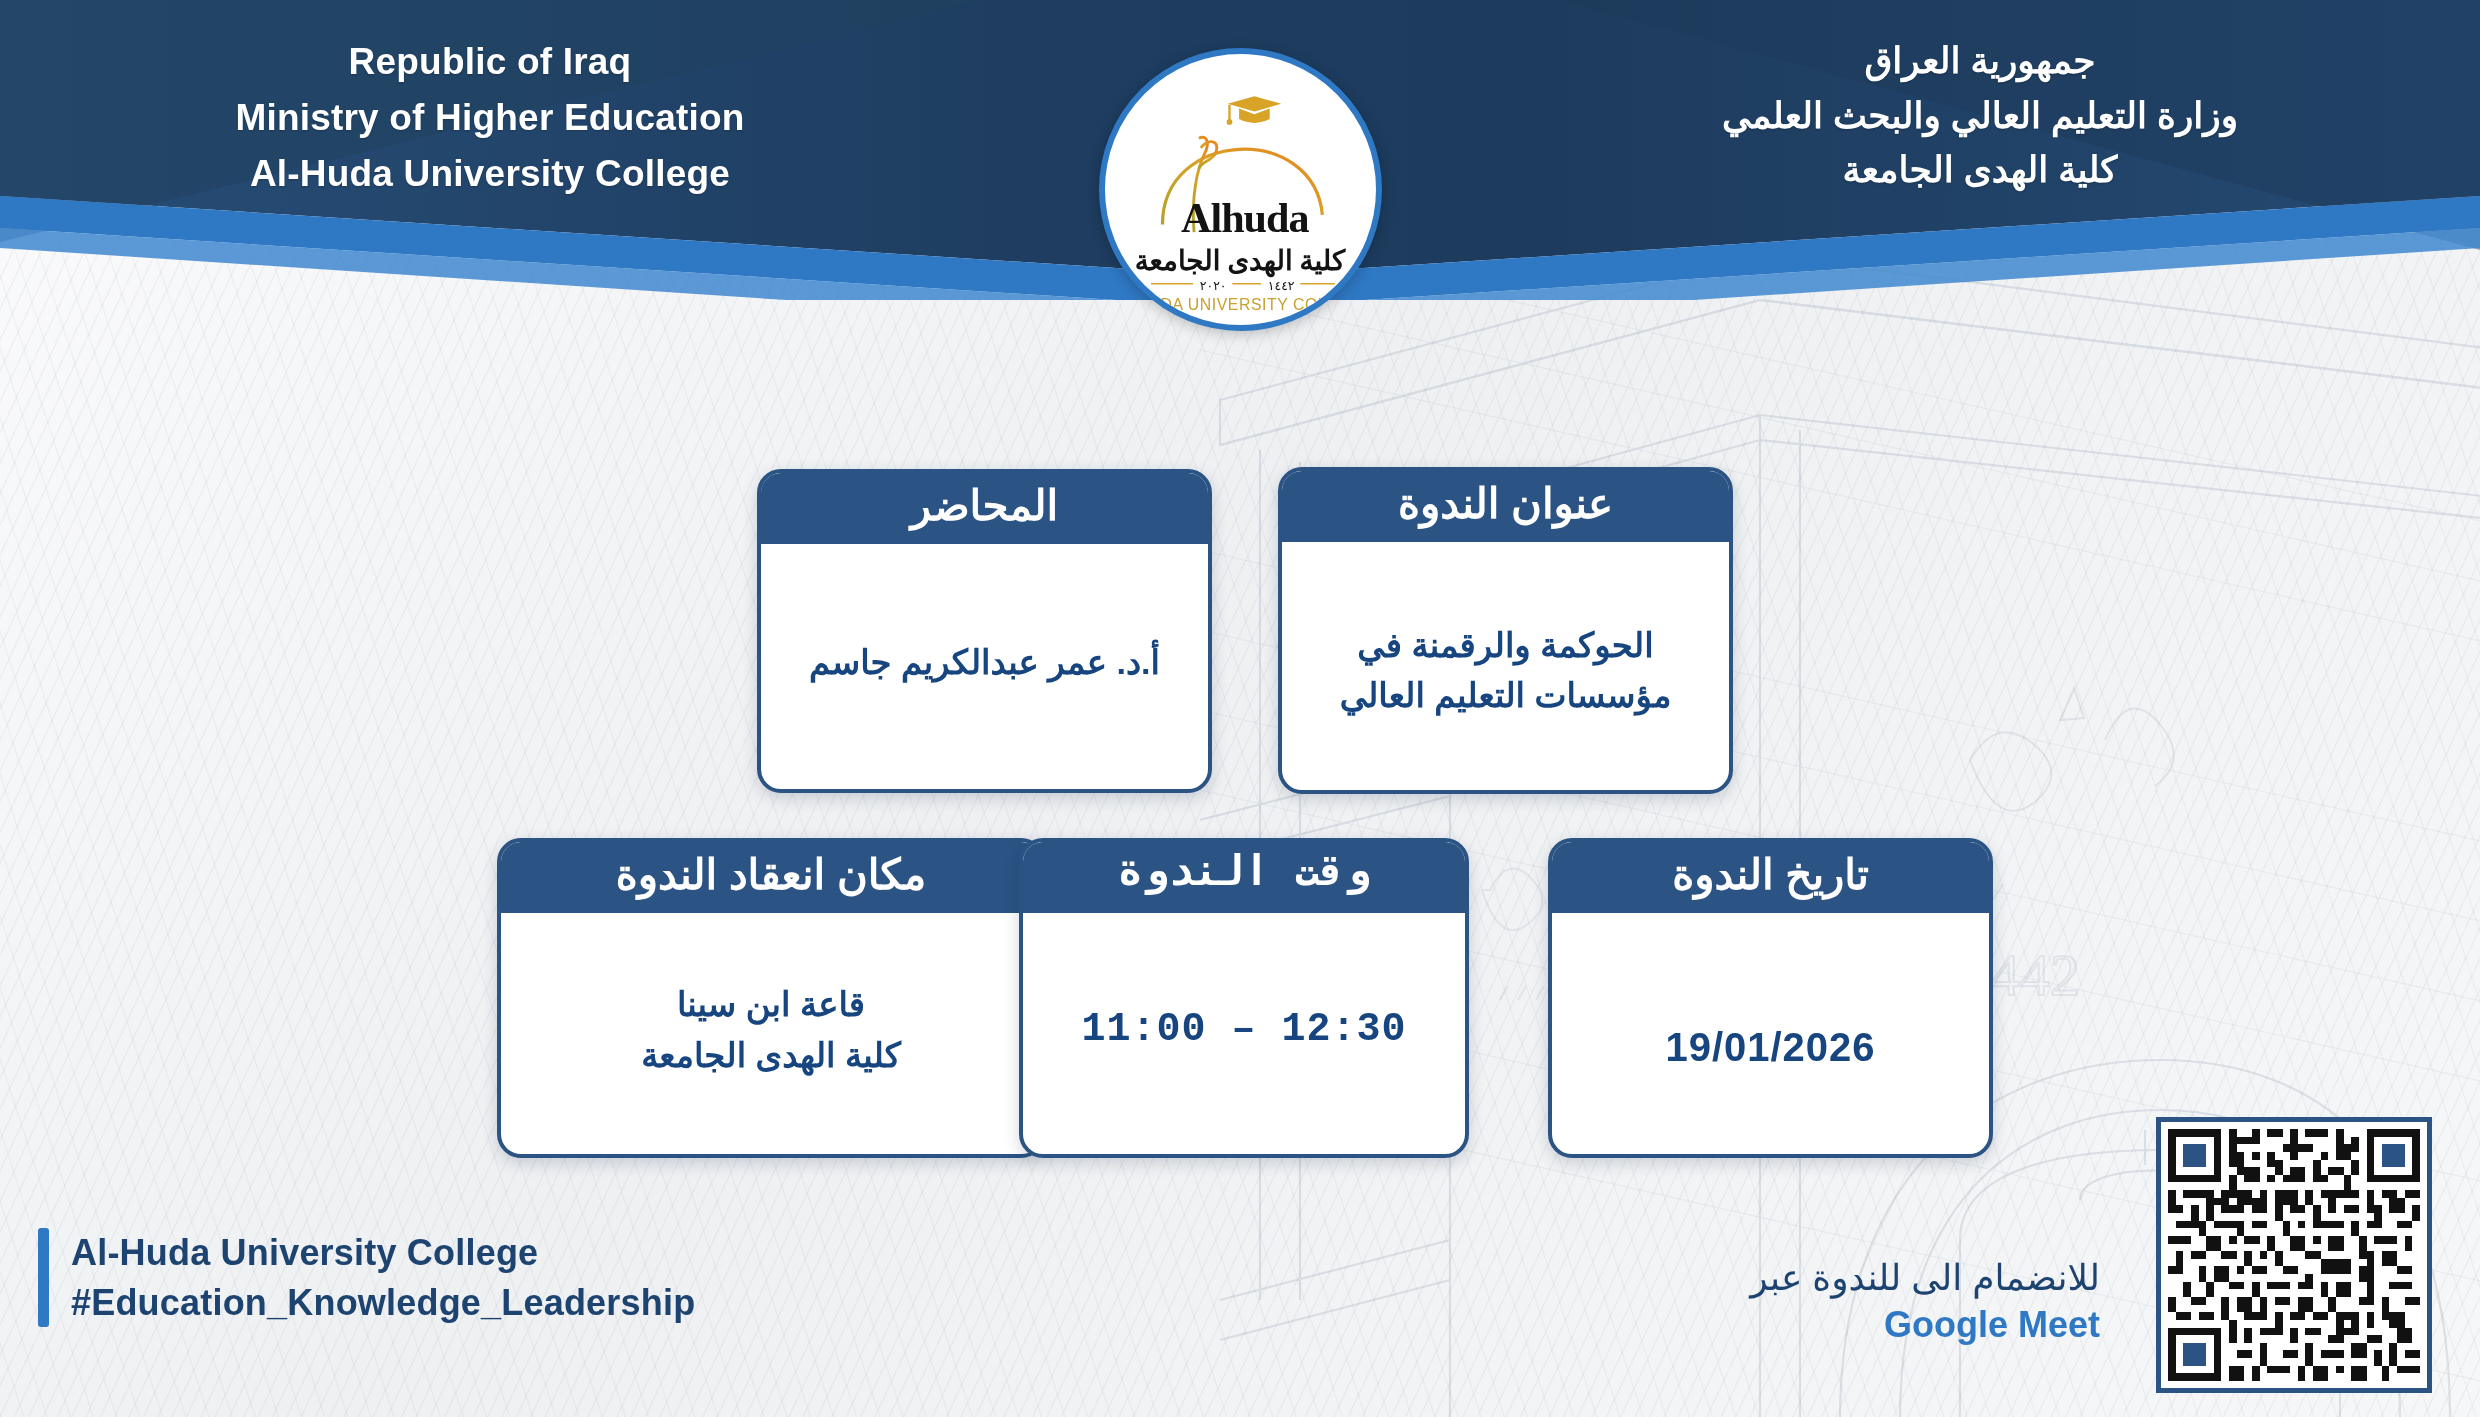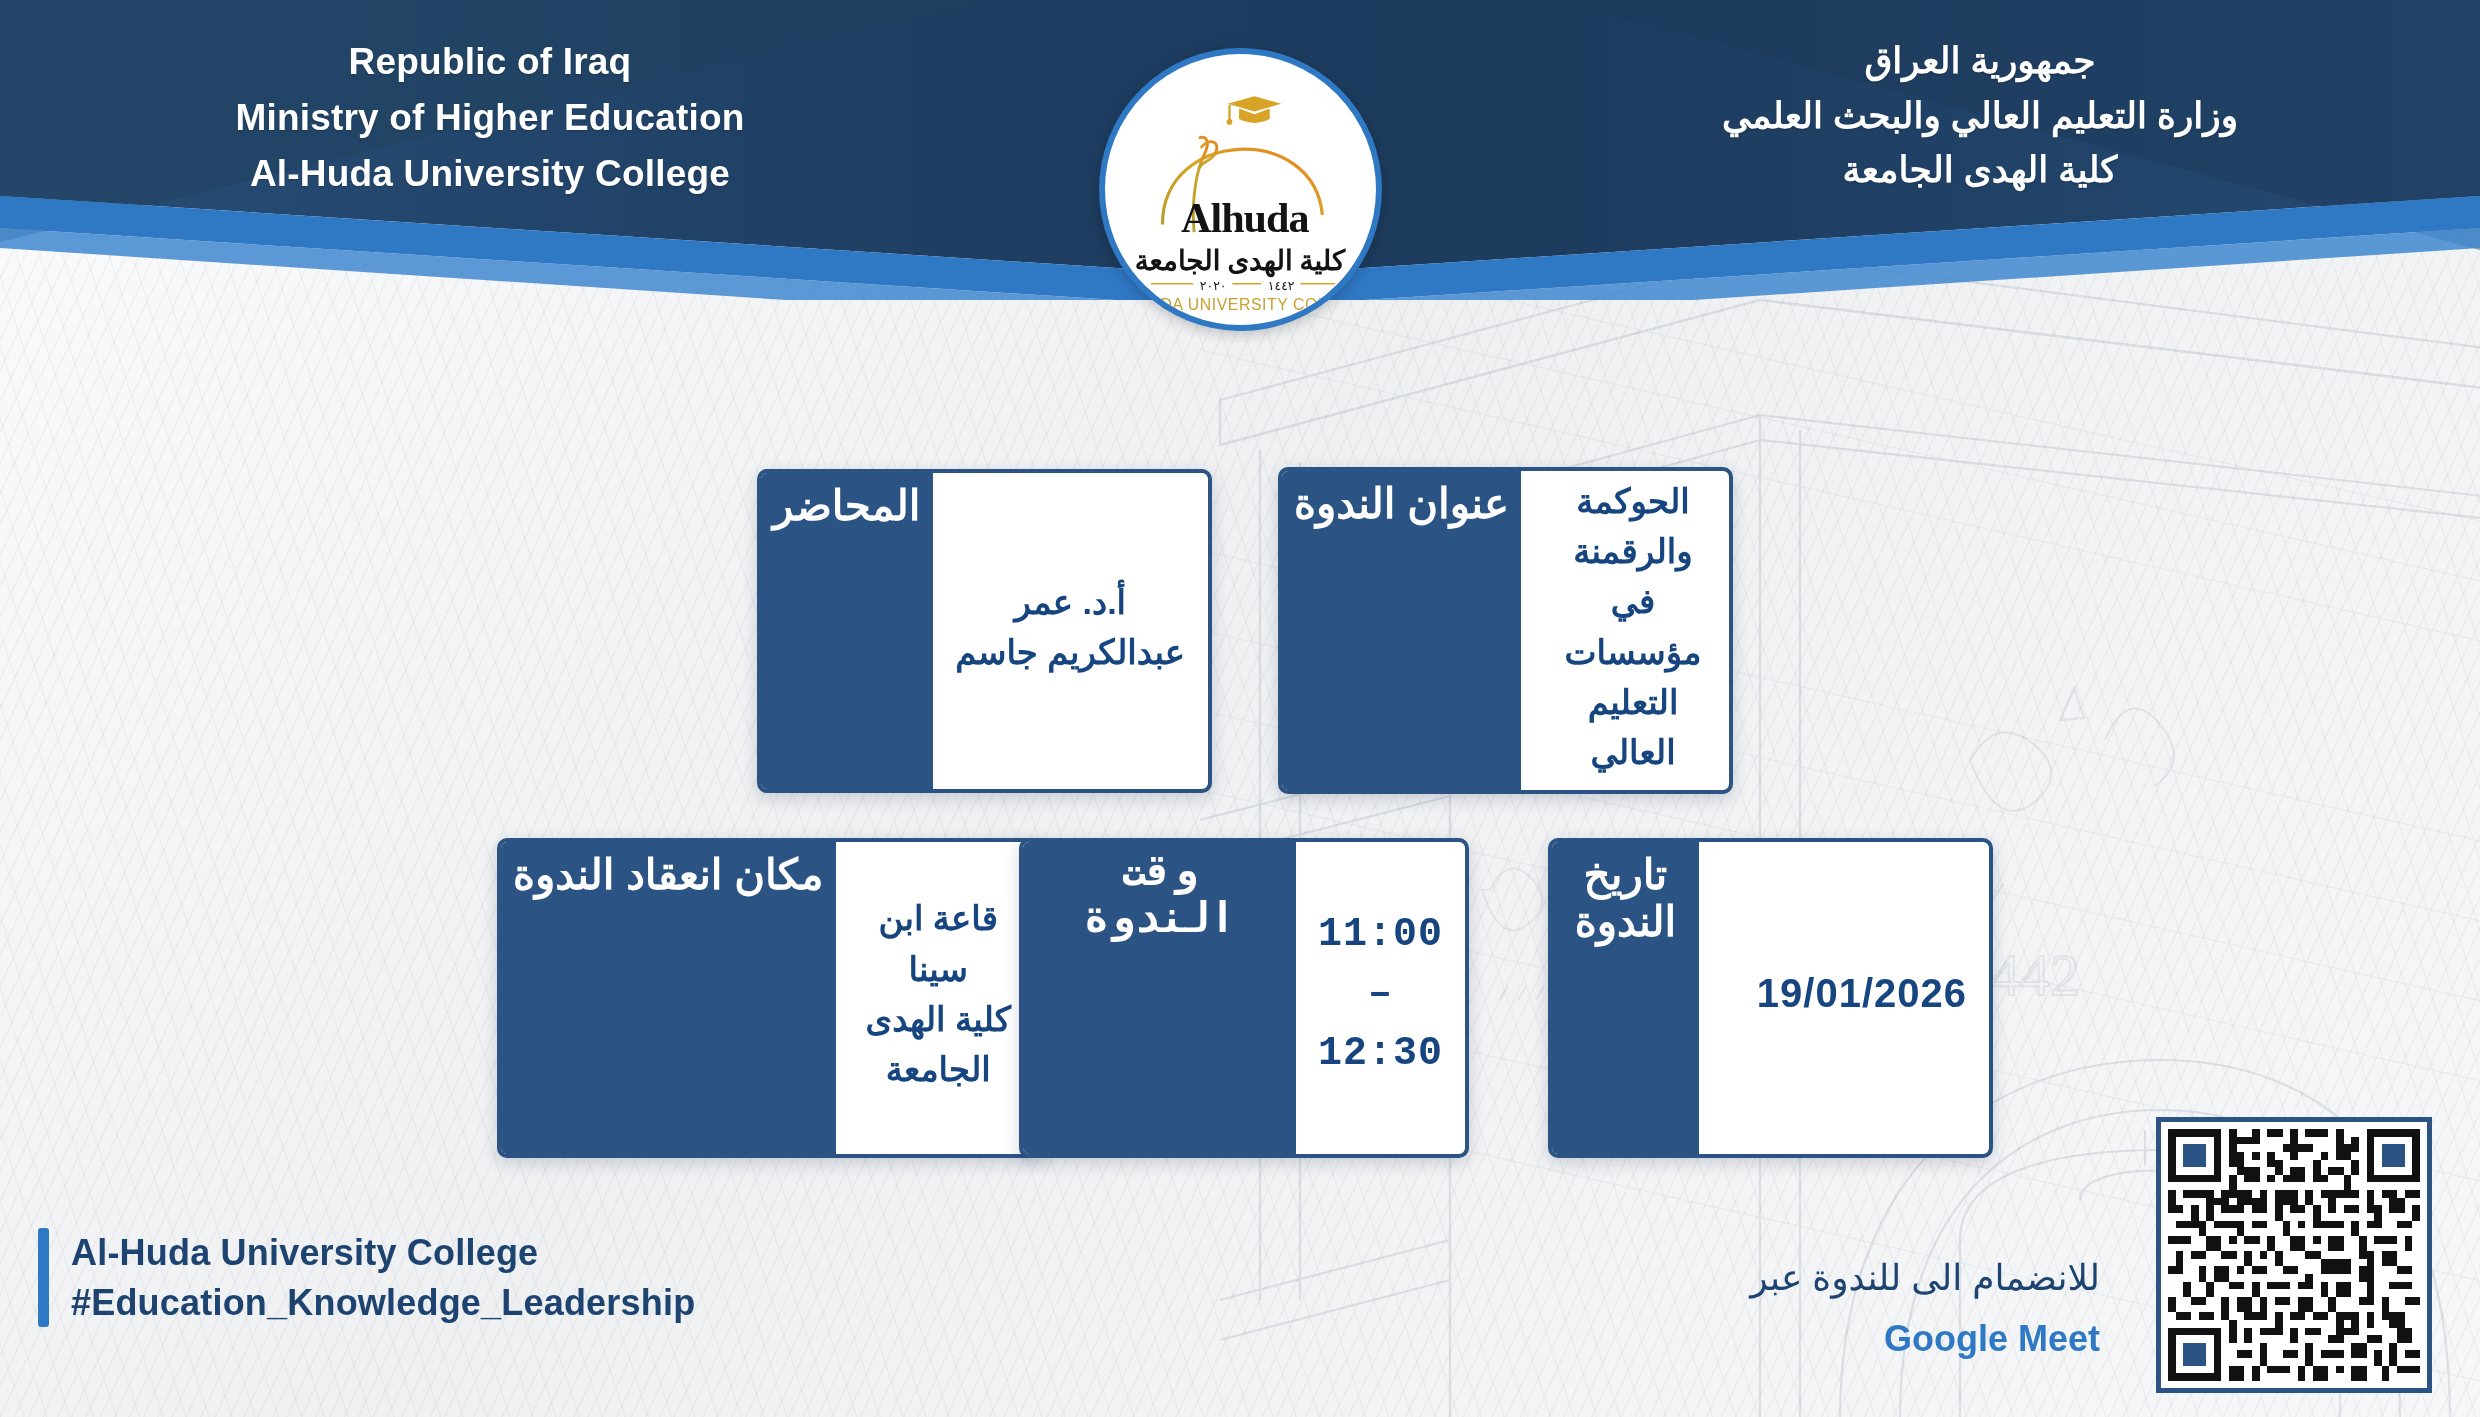--- a/index.html
+++ b/index.html
@@ -87,24 +87,24 @@
     display:flex; flex-direction:column;
     align-items:center; justify-content:center;
   }
   .logo-wrap svg{ width:100%; height:100%; }
 
   
   .card{
     position:absolute;
     background:#ffffff;
     border:4px solid #2b5384;
-    border-radius:10px;
+    border-radius:24px;
     overflow:hidden;
     box-shadow:0 5px 16px rgba(20,40,70,.18);
-    display:flex; flex-direction:row;
+    display:flex; flex-direction:column;
   }
   .card-head{
     background:#2b5384;
     color:#ffffff;
     font-size:42px;
     font-weight:bold;
     direction:rtl;
     text-align:center;
     padding:9px 12px 15px;
     line-height:1.12;
@@ -160,21 +160,21 @@
   .join-ar{
     direction:rtl;
     color:#1d4370;
     font-weight:normal;
     font-size:36px;
   }
   .join-en{
     color:#2f78c4;
     font-weight:bold;
     font-size:36px;
-    margin-top:16px;
+    margin-top:2px;
   }
 
   
   .qr{
     position:absolute;
     left:2156px; top:1117px;
     width:276px; height:276px;
     background:#ffffff;
     border:5px solid #2b5384;
     padding:7px;

